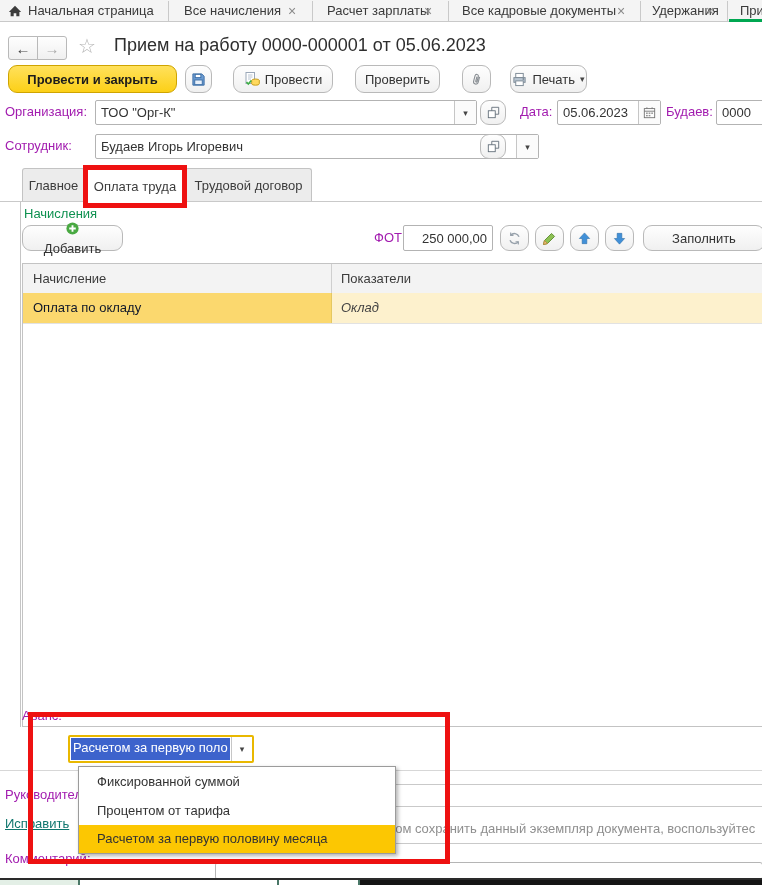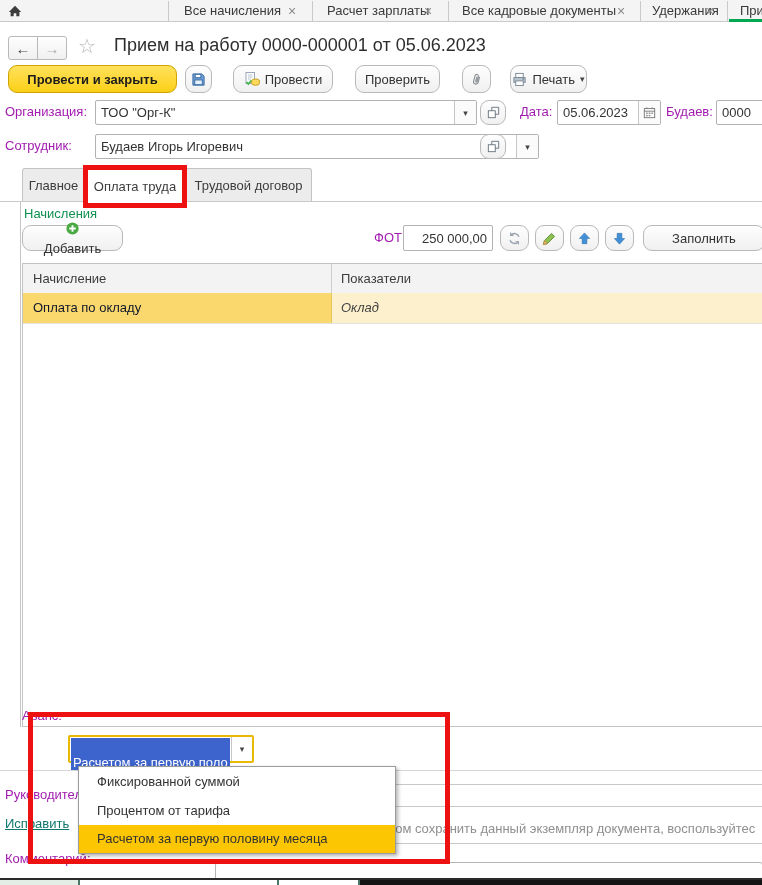--- a/index.html
+++ b/index.html
@@ -29,20 +29,21 @@
 <body>
 
 <div id="screen">
 
   <div class="abs" style="left:0;top:0;width:762px;height:22px;background:#f4f4f4;border-bottom:1px solid #c9c9c9;">
     <span class="abs" style="left:8px;top:4px;">
       <svg width="14" height="14" viewBox="0 0 16 16">
           <path d="M8 2 L15 9 H13 V14 H9.5 V10.5 H6.5 V14 H3 V9 H1 Z" fill="#3c3c3c"></path>
         </svg>
     </span>
+    <span class="abs ttab" style="left:28px;top:0;">Начальная страница</span>
 
     <div class="abs sep-v" style="left:168px;"></div>
     <span class="abs ttab" style="left:184px;top:0;">Все начисления</span>
     <span class="abs close" style="left:288px;top:0;">×</span>
 
     <div class="abs sep-v" style="left:312px;"></div>
     <span class="abs ttab" style="left:327px;top:0;">Расчет зарплаты</span>
     <span class="abs close" style="left:424px;top:0;">×</span>
 
     <div class="abs sep-v" style="left:448px;"></div>
@@ -247,21 +248,21 @@
         <span style="position:absolute;left:10px;top:7px;color:#0f172a;">Оплата по окладу</span>
       </div>
       <div style="position:absolute;left:309px;top:0;width:432px;height:30px;background:#fdf1cd;">
         <span style="position:absolute;left:9px;top:7px;font-style:italic;color:#444;">Оклад</span>
       </div>
     </div>
   </div>
 
   <span class="abs lbl" style="left:22px;top:708px;">Аванс:</span>
   <div class="abs" style="left:68px;top:735px;width:186px;height:28px;border:2px solid #e9b800;border-radius:2px;background:#fff;display:flex;align-items:stretch;z-index:40;">
-    <span style="flex:1;margin:1px;padding:16px 2px;background:#3d63cc;color:#fff;white-space:nowrap;overflow:hidden;line-height:18px;">Расчетом за первую поло</span>
+    <span style="flex:1;margin:1px;padding:1px 2px;background:#3d63cc;color:#fff;white-space:nowrap;overflow:hidden;line-height:18px;">Расчетом за первую поло</span>
     <span style="width:20px;border-left:1px solid #c6c6c6;display:flex;align-items:center;justify-content:center;background:#fff;">
       <span style="font-size:9px;color:#444;">▾</span>
     </span>
   </div>
   <div class="abs hline" style="left:0;top:770px;width:762px;background:#d7d7d7;"></div>
 
   <span class="abs lbl" style="left:5px;top:787px;">Руководитель:</span>
   <div class="abs hline" style="left:215px;top:784px;width:547px;"></div>
   <div class="abs hline" style="left:215px;top:806px;width:547px;"></div>
   <span class="abs" style="left:5px;top:816px;color:#0f766e;text-decoration:underline;">Исправить</span>

